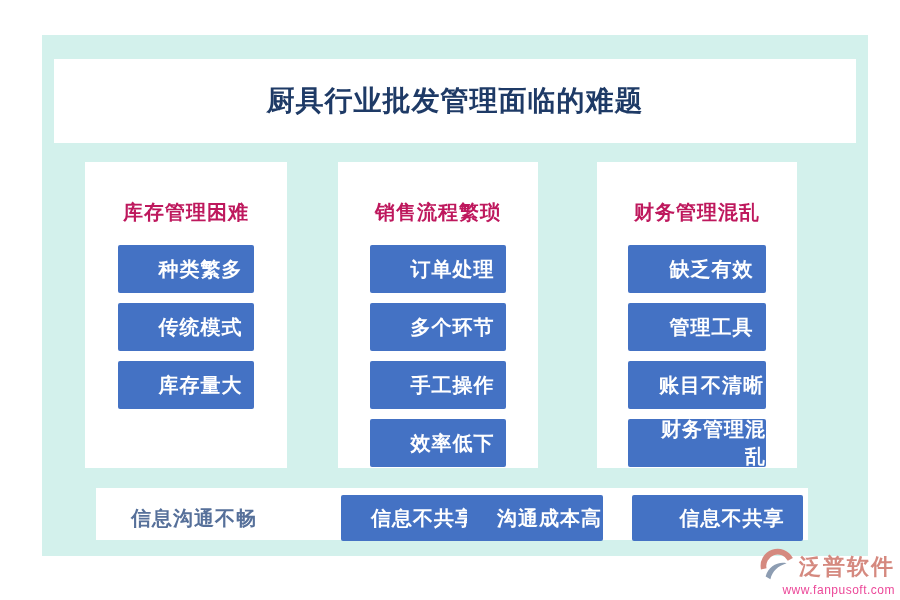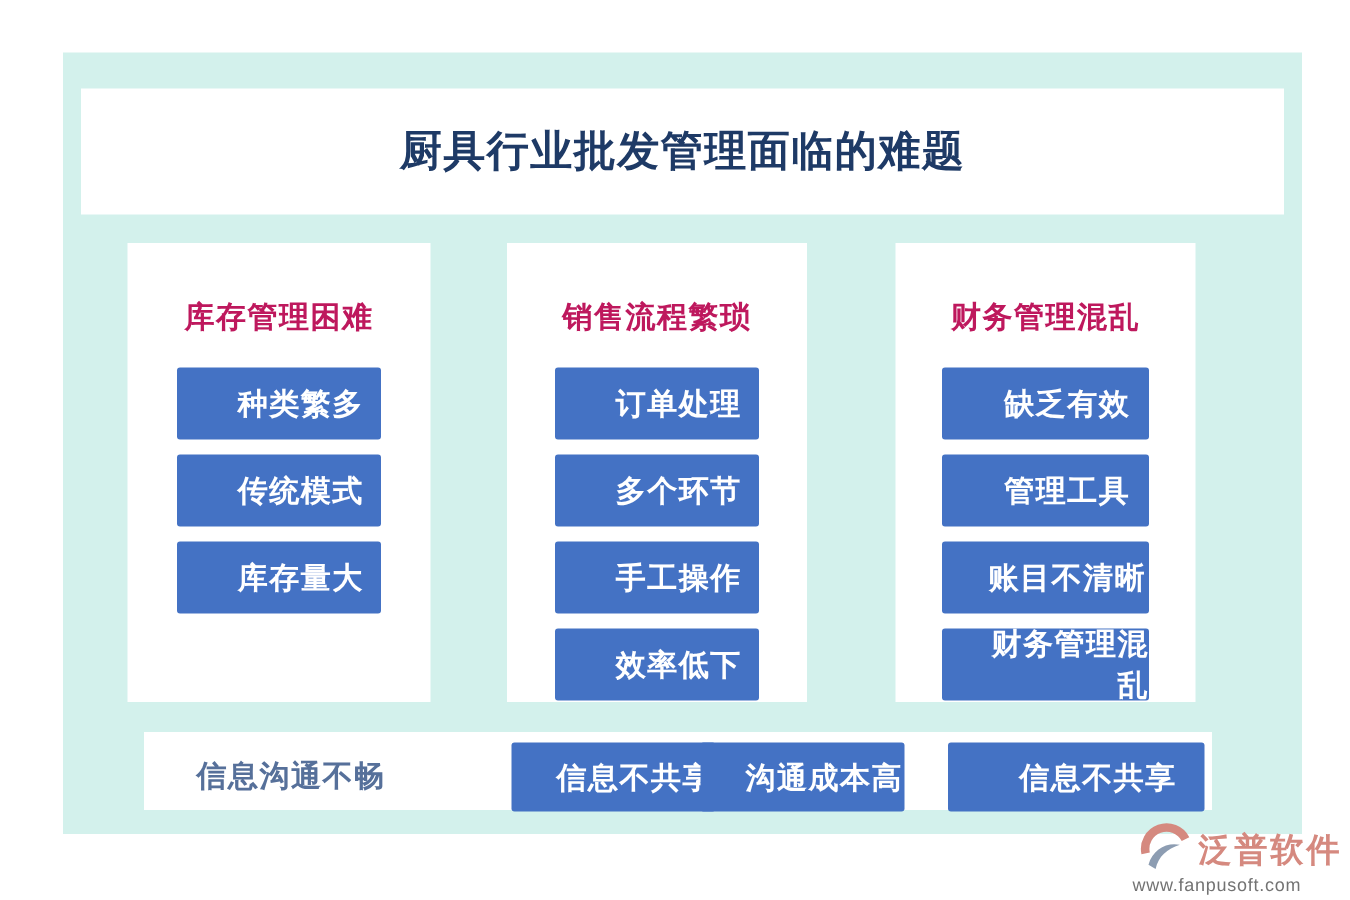--- a/index.html
+++ b/index.html
@@ -133,23 +133,23 @@
     justify-content: flex-end;
     gap: 2px;
   }
   .brand-name {
     font-size: 22px;
     font-weight: bold;
     color: #d5897f;
     letter-spacing: 2px;
   }
   .brand-url {
-    text-align: left;
+    text-align: right;
     font-size: 12px;
-    color: #737373;
+    color: #ec4899;
     letter-spacing: 0.5px;
     margin-top: -3px;
   }
   svg { display: block; }
 </style>
 </head>
 <body>
 
 <div class="page">
   <div class="mint-frame"></div>

